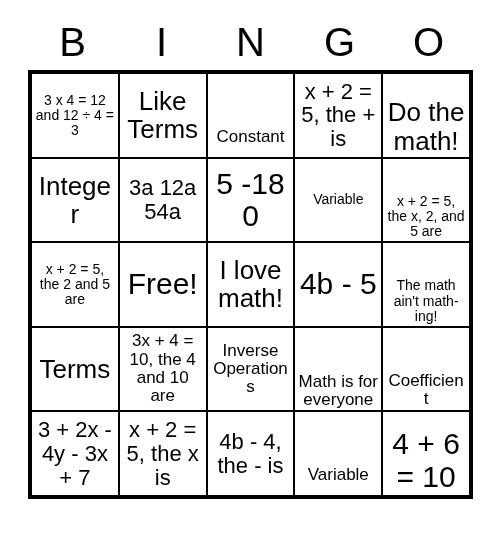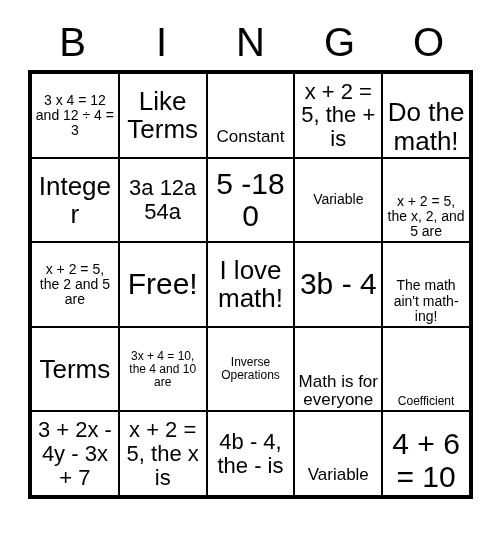--- a/index.html
+++ b/index.html
@@ -87,21 +87,21 @@
   .cell-text {
     display: block;
     width: 100%;
     line-height: 1.08;
     word-wrap: break-word;
     overflow-wrap: break-word;
     hyphens: none;
   }
 
   
-  .fs-xs  { font-size: 12px; }
+  .fs-xs  { font-size: 17px; }
   .fs-s   { font-size: 14px; }
   .fs-m   { font-size: 17px; margin-top: 44px; }
   .fs-l   { font-size: 22px; }
   .fs-xl  { font-size: 26px; }
   .fs-xxl { font-size: 30px; }
 </style>
 </head>
 <body>
 
 <div id="card">
@@ -156,21 +156,21 @@
       <div class="cell">
           <span class="cell-text fs-s">x + 2 = 5, the 2 and 5 are</span>
         </div>
       <div class="cell">
           <span class="cell-text fs-xxl">Free!</span>
         </div>
       <div class="cell">
           <span class="cell-text fs-xl">I love math!</span>
         </div>
       <div class="cell">
-          <span class="cell-text fs-xxl">3b - 4</span>
+          <span class="cell-text fs-xxl">4b - 5</span>
         </div>
       <div class="cell">
           <span class="cell-text fs-s">The math ain't math-ing!</span>
         </div>
     </div>
 
     <div class="grid-row">
       <div class="cell">
           <span class="cell-text fs-xl">Terms</span>
         </div>

